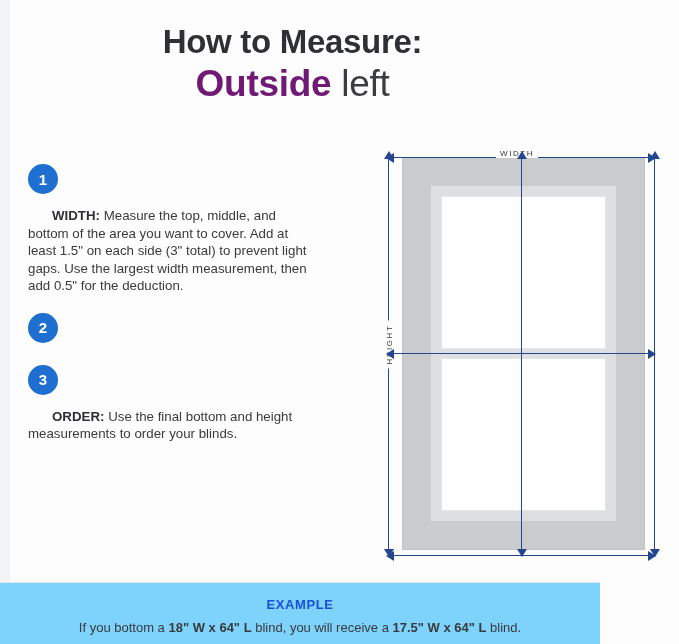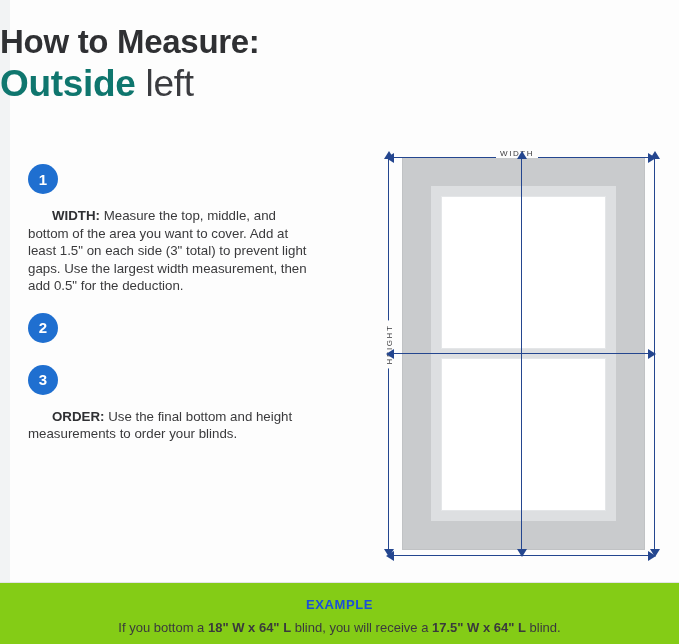--- a/index.html
+++ b/index.html
@@ -18,40 +18,40 @@
   .page {
     position: absolute;
     inset: 0;
     background: #fdfdfd;
   }
 
   
   .title-block {
     position: absolute;
     top: 22px;
-    left: 0;
+    left: 16px;
     width: 553px;
-    text-align: left;
+    text-align: center;
   }
   .title-line1 {
     font-size: 33px;
     font-weight: bold;
     color: #2f3033;
     letter-spacing: -0.3px;
     line-height: 40px;
   }
   .title-line2 {
     font-size: 37px;
     font-weight: bold;
     color: #2f3033;
     letter-spacing: -0.3px;
     line-height: 44px;
   }
   .title-accent {
-    color: #0f766e;
+    color: #701a75;
   }
   .title-rest {
     color: #3b3c40;
     font-weight: normal;
   }
 
   
   .steps {
     position: absolute;
     left: 28px;
@@ -180,25 +180,25 @@
   .dim-label-vertical {
     transform: rotate(-90deg);
     transform-origin: center center;
   }
 
   
   .footer {
     position: absolute;
     left: 0;
     bottom: 0;
-    width: 679px;
+    width: 600px;
     border-top: 1px solid #e2e4e6;
     padding-top: 14px;
     text-align: center;
-    background: #84cc16;
+    background: #7dd3fc;
     height: 62px;
     box-sizing: border-box;
   }
   .footer-title {
     font-size: 13px;
     font-weight: bold;
     color: #1b4fd8;
     letter-spacing: 0.6px;
     margin-bottom: 8px;
   }

